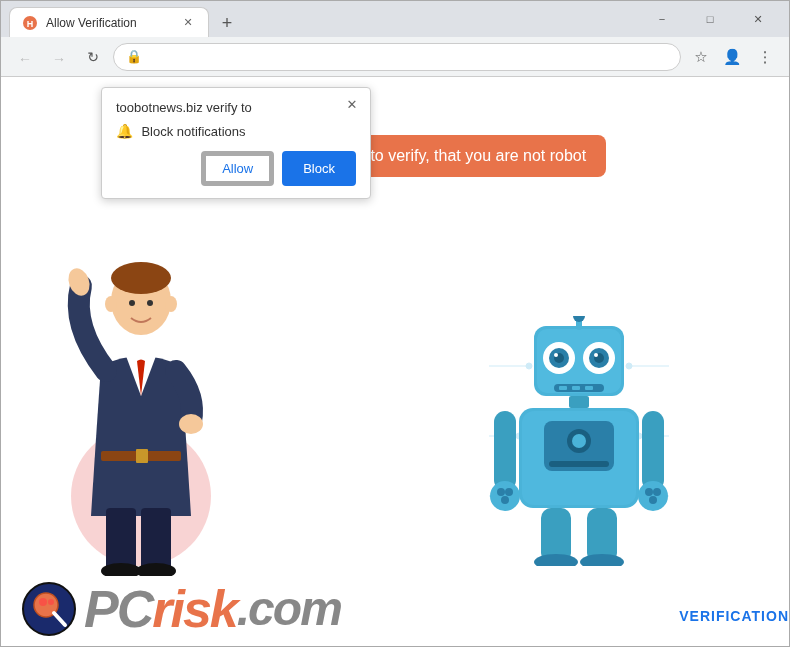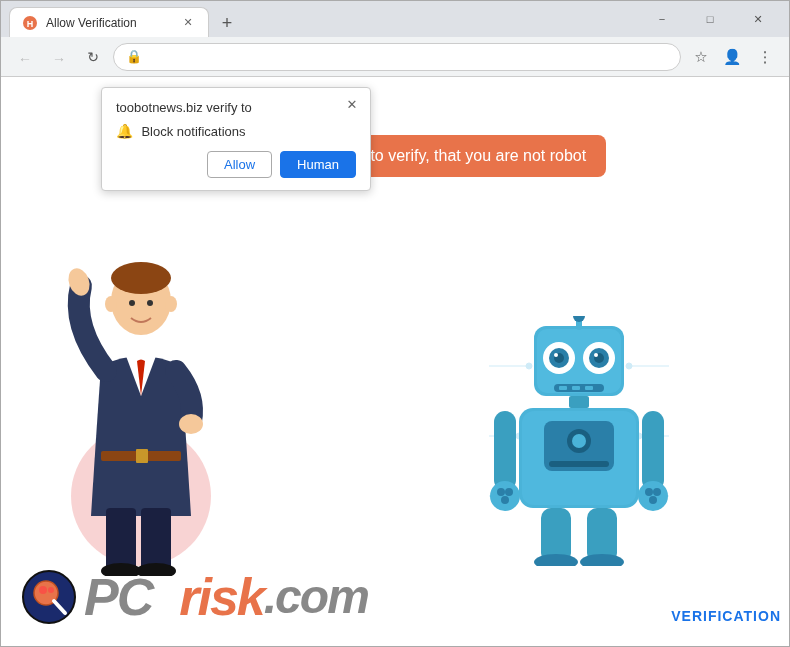--- a/index.html
+++ b/index.html
@@ -202,21 +202,21 @@
     .popup-buttons {
       display: flex;
       justify-content: flex-end;
       gap: 8px;
     }
     .popup-btn {
       padding: 5px 16px;
       border-radius: 4px;
       font-size: 13px;
       cursor: pointer;
-      border: 1px solid #c4b5fd;
+      border: 5px solid #c4b5fd;
     }
     .popup-btn.allow {
       background: #fff;
       color: #1a73e8;
       border-color: #aaa;
     }
     .popup-btn.block {
       background: #1a73e8;
       color: #fff;
       border-color: #1a73e8;
@@ -277,32 +277,32 @@
       position: absolute;
       bottom: 80px;
       right: 120px;
       width: 180px;
       height: 250px;
     }
 
     
     .footer-logo {
       position: absolute;
+      bottom: 10px;
+      left: 20px;
+      display: flex;
+      align-items: center;
+      gap: 8px;
+    }
+
+    
+    .verification-text {
+      position: absolute;
       bottom: 22px;
-      left: 20px;
-      display: flex;
-      align-items: center;
-      gap: 8px;
-    }
-
-    
-    .verification-text {
-      position: absolute;
-      bottom: 22px;
-      right: 8px;
+      right: 0;
       font-size: 14px;
       font-weight: bold;
       color: #1a73e8;
       letter-spacing: 1px;
     }
 
     
     .person-svg, .robot-svg { display: block; }
 
     
@@ -323,21 +323,20 @@
       letter-spacing: -2px;
       line-height: 1;
     }
     .logo-text-risk {
       font-size: 52px;
       font-weight: 900;
       color: #e8734a;
       font-style: italic;
       letter-spacing: -2px;
       line-height: 1;
-      margin-left: 27px;
     }
     .logo-text-com {
       font-size: 48px;
       font-weight: 900;
       color: #888;
       font-style: italic;
       letter-spacing: -2px;
       line-height: 1;
     }
   </style>
@@ -384,21 +383,21 @@
 
     <div class="notification-popup">
       <span class="popup-close">✕</span>
       <div class="popup-title">toobotnews.biz verify to</div>
       <div class="popup-permission">
         <span class="bell-icon">🔔</span>
         <span>Block notifications</span>
       </div>
       <div class="popup-buttons">
         <button class="popup-btn allow">Allow</button>
-        <button class="popup-btn block">Human</button>
+        <button class="popup-btn block">Block</button>
       </div>
     </div>
 
     <div class="speech-bubble">
       <span>Press "Allow" to verify, that you are not robot</span>
     </div>
 
     <div class="person-container">
       <div class="pink-circle"></div>
       <svg class="person-svg" viewBox="0 0 200 340" width="200" height="340" style="position:absolute;bottom:0;left:0;">

